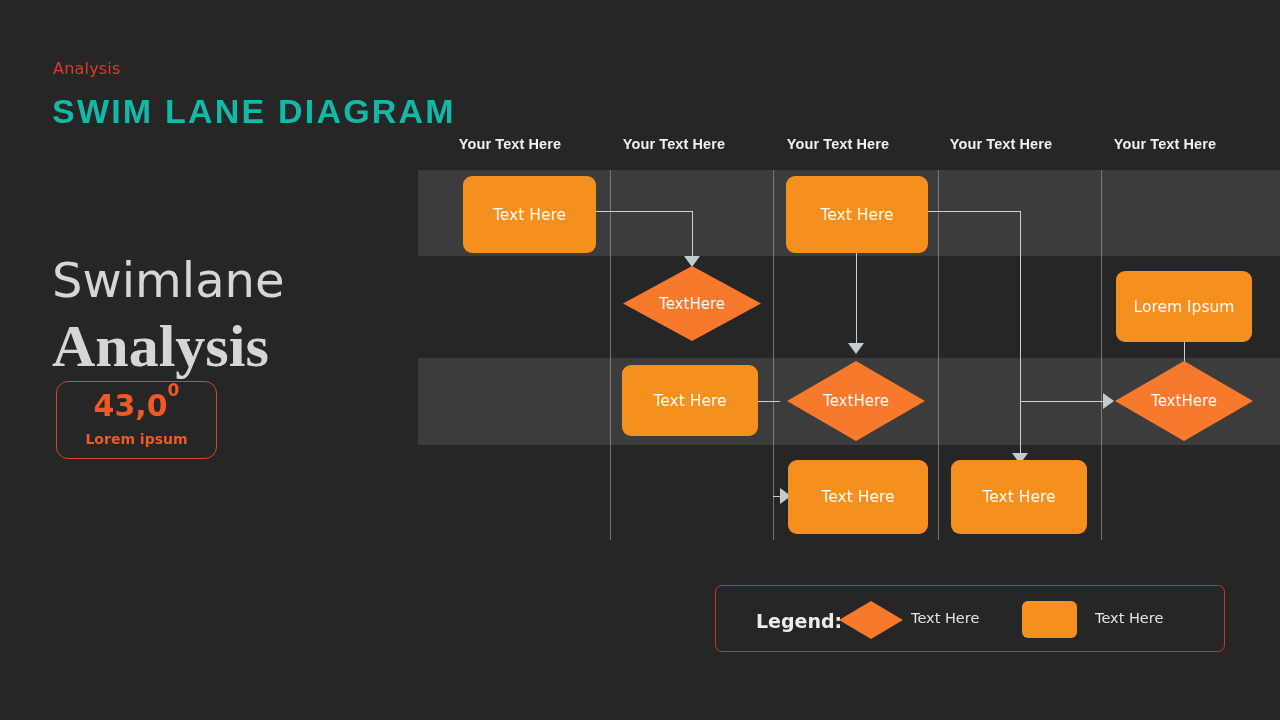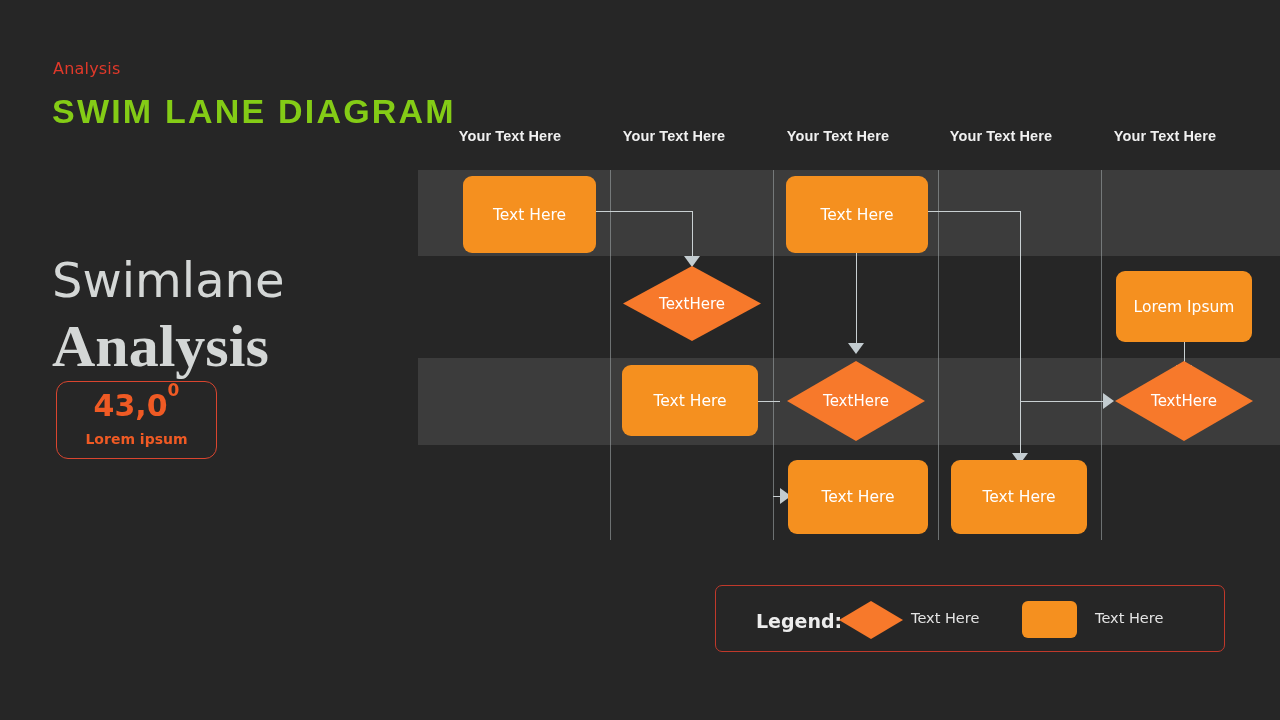--- a/index.html
+++ b/index.html
@@ -13,21 +13,21 @@
   #stage{position:absolute;left:0;top:0;width:1280px;height:720px;}
 
   
   .kicker{
     position:absolute;left:53px;top:59px;
     font-size:16px;color:#e0392a;letter-spacing:.2px;
     font-family:"DejaVu Sans",sans-serif;
   }
   .maintitle{
     position:absolute;left:52px;top:92px;
-    font-size:34px;font-weight:bold;color:#84cc16;
+    font-size:34px;font-weight:bold;color:#14b8a6;
     letter-spacing:2.2px;
     font-family:"Liberation Sans",sans-serif;
   }
 
   
   .bigword{
     position:absolute;left:52px;top:256px;
     font-size:48px;color:#d4d7d6;font-weight:normal;
     font-family:"DejaVu Sans",sans-serif;line-height:1;
   }
@@ -54,21 +54,21 @@
   }
   .leftpara{
     position:absolute;left:53px;top:477px;width:300px;
     font-size:15.5px;line-height:22.7px;color:#dcdcdc;
     font-family:"DejaVu Sans",sans-serif;
   }
 
   
   #diagram{position:absolute;left:418px;top:128px;width:862px;height:415px;}
   .colhead{
-    position:absolute;top:0;font-size:14.5px;font-weight:bold;color:#f0f0f0;
+    position:absolute;top:8px;font-size:14.5px;font-weight:bold;color:#f0f0f0;
     text-align:center;font-family:"Liberation Sans",sans-serif;
     letter-spacing:.1px;white-space:nowrap;
   }
 
   .laneband{position:absolute;left:0;width:862px;background:#3c3c3c;}
   .vdiv{position:absolute;width:1px;background:#9aa0a2;opacity:.62;}
 
   .node{
     position:absolute;background:#f5901f;border-radius:9px;
     display:flex;align-items:center;justify-content:center;

